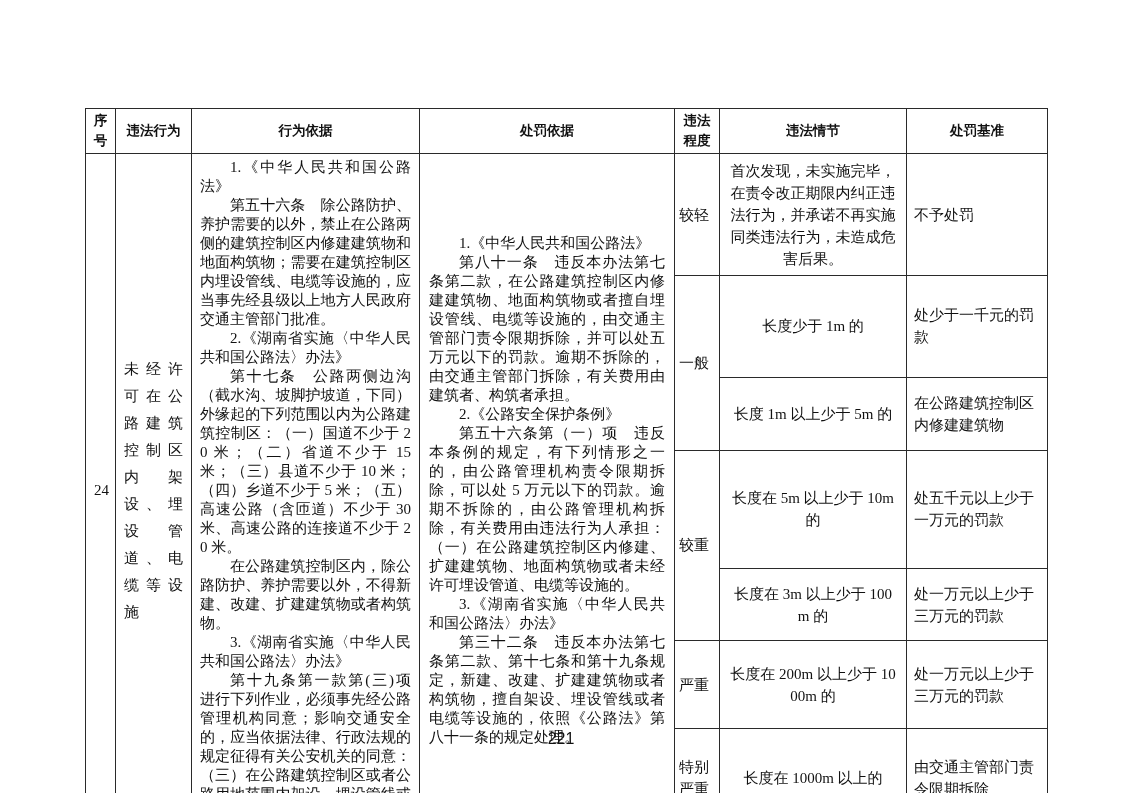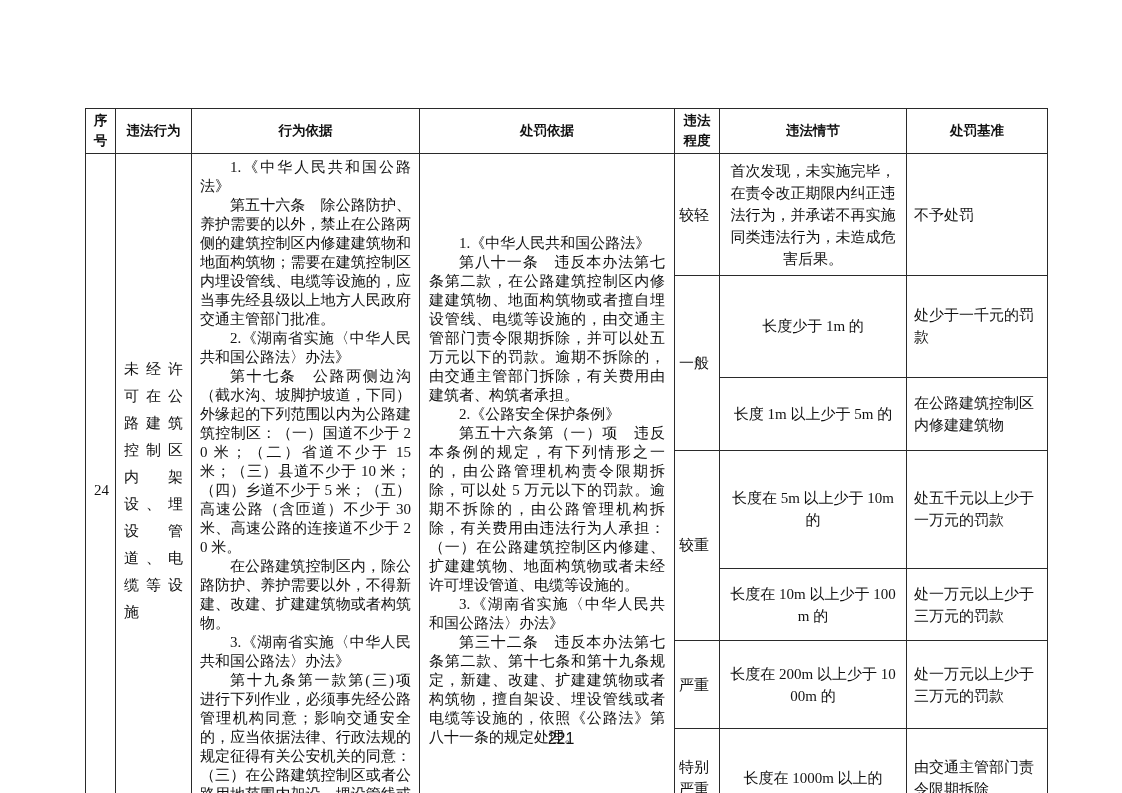--- a/index.html
+++ b/index.html
@@ -139,21 +139,21 @@
       <tr class="r3">
         <td class="cell-circumstance">长度 1m 以上少于 5m 的</td>
         <td class="cell-standard">在公路建筑控制区内修建建筑物</td>
       </tr>
       <tr class="r4">
         <td class="cell-degree" rowspan="2">较重</td>
         <td class="cell-circumstance">长度在 5m 以上少于 10m 的</td>
         <td class="cell-standard">处五千元以上少于一万元的罚款</td>
       </tr>
       <tr class="r5">
-        <td class="cell-circumstance">长度在 10m 以上少于 100m 的</td>
+        <td class="cell-circumstance">长度在 3m 以上少于 100m 的</td>
         <td class="cell-standard">处一万元以上少于三万元的罚款</td>
       </tr>
       <tr class="r6">
         <td class="cell-degree">严重</td>
         <td class="cell-circumstance">长度在 200m 以上少于 1000m 的</td>
         <td class="cell-standard">处一万元以上少于三万元的罚款</td>
       </tr>
       <tr class="r7">
         <td class="cell-degree">特别严重</td>
         <td class="cell-circumstance">长度在 1000m 以上的</td>

